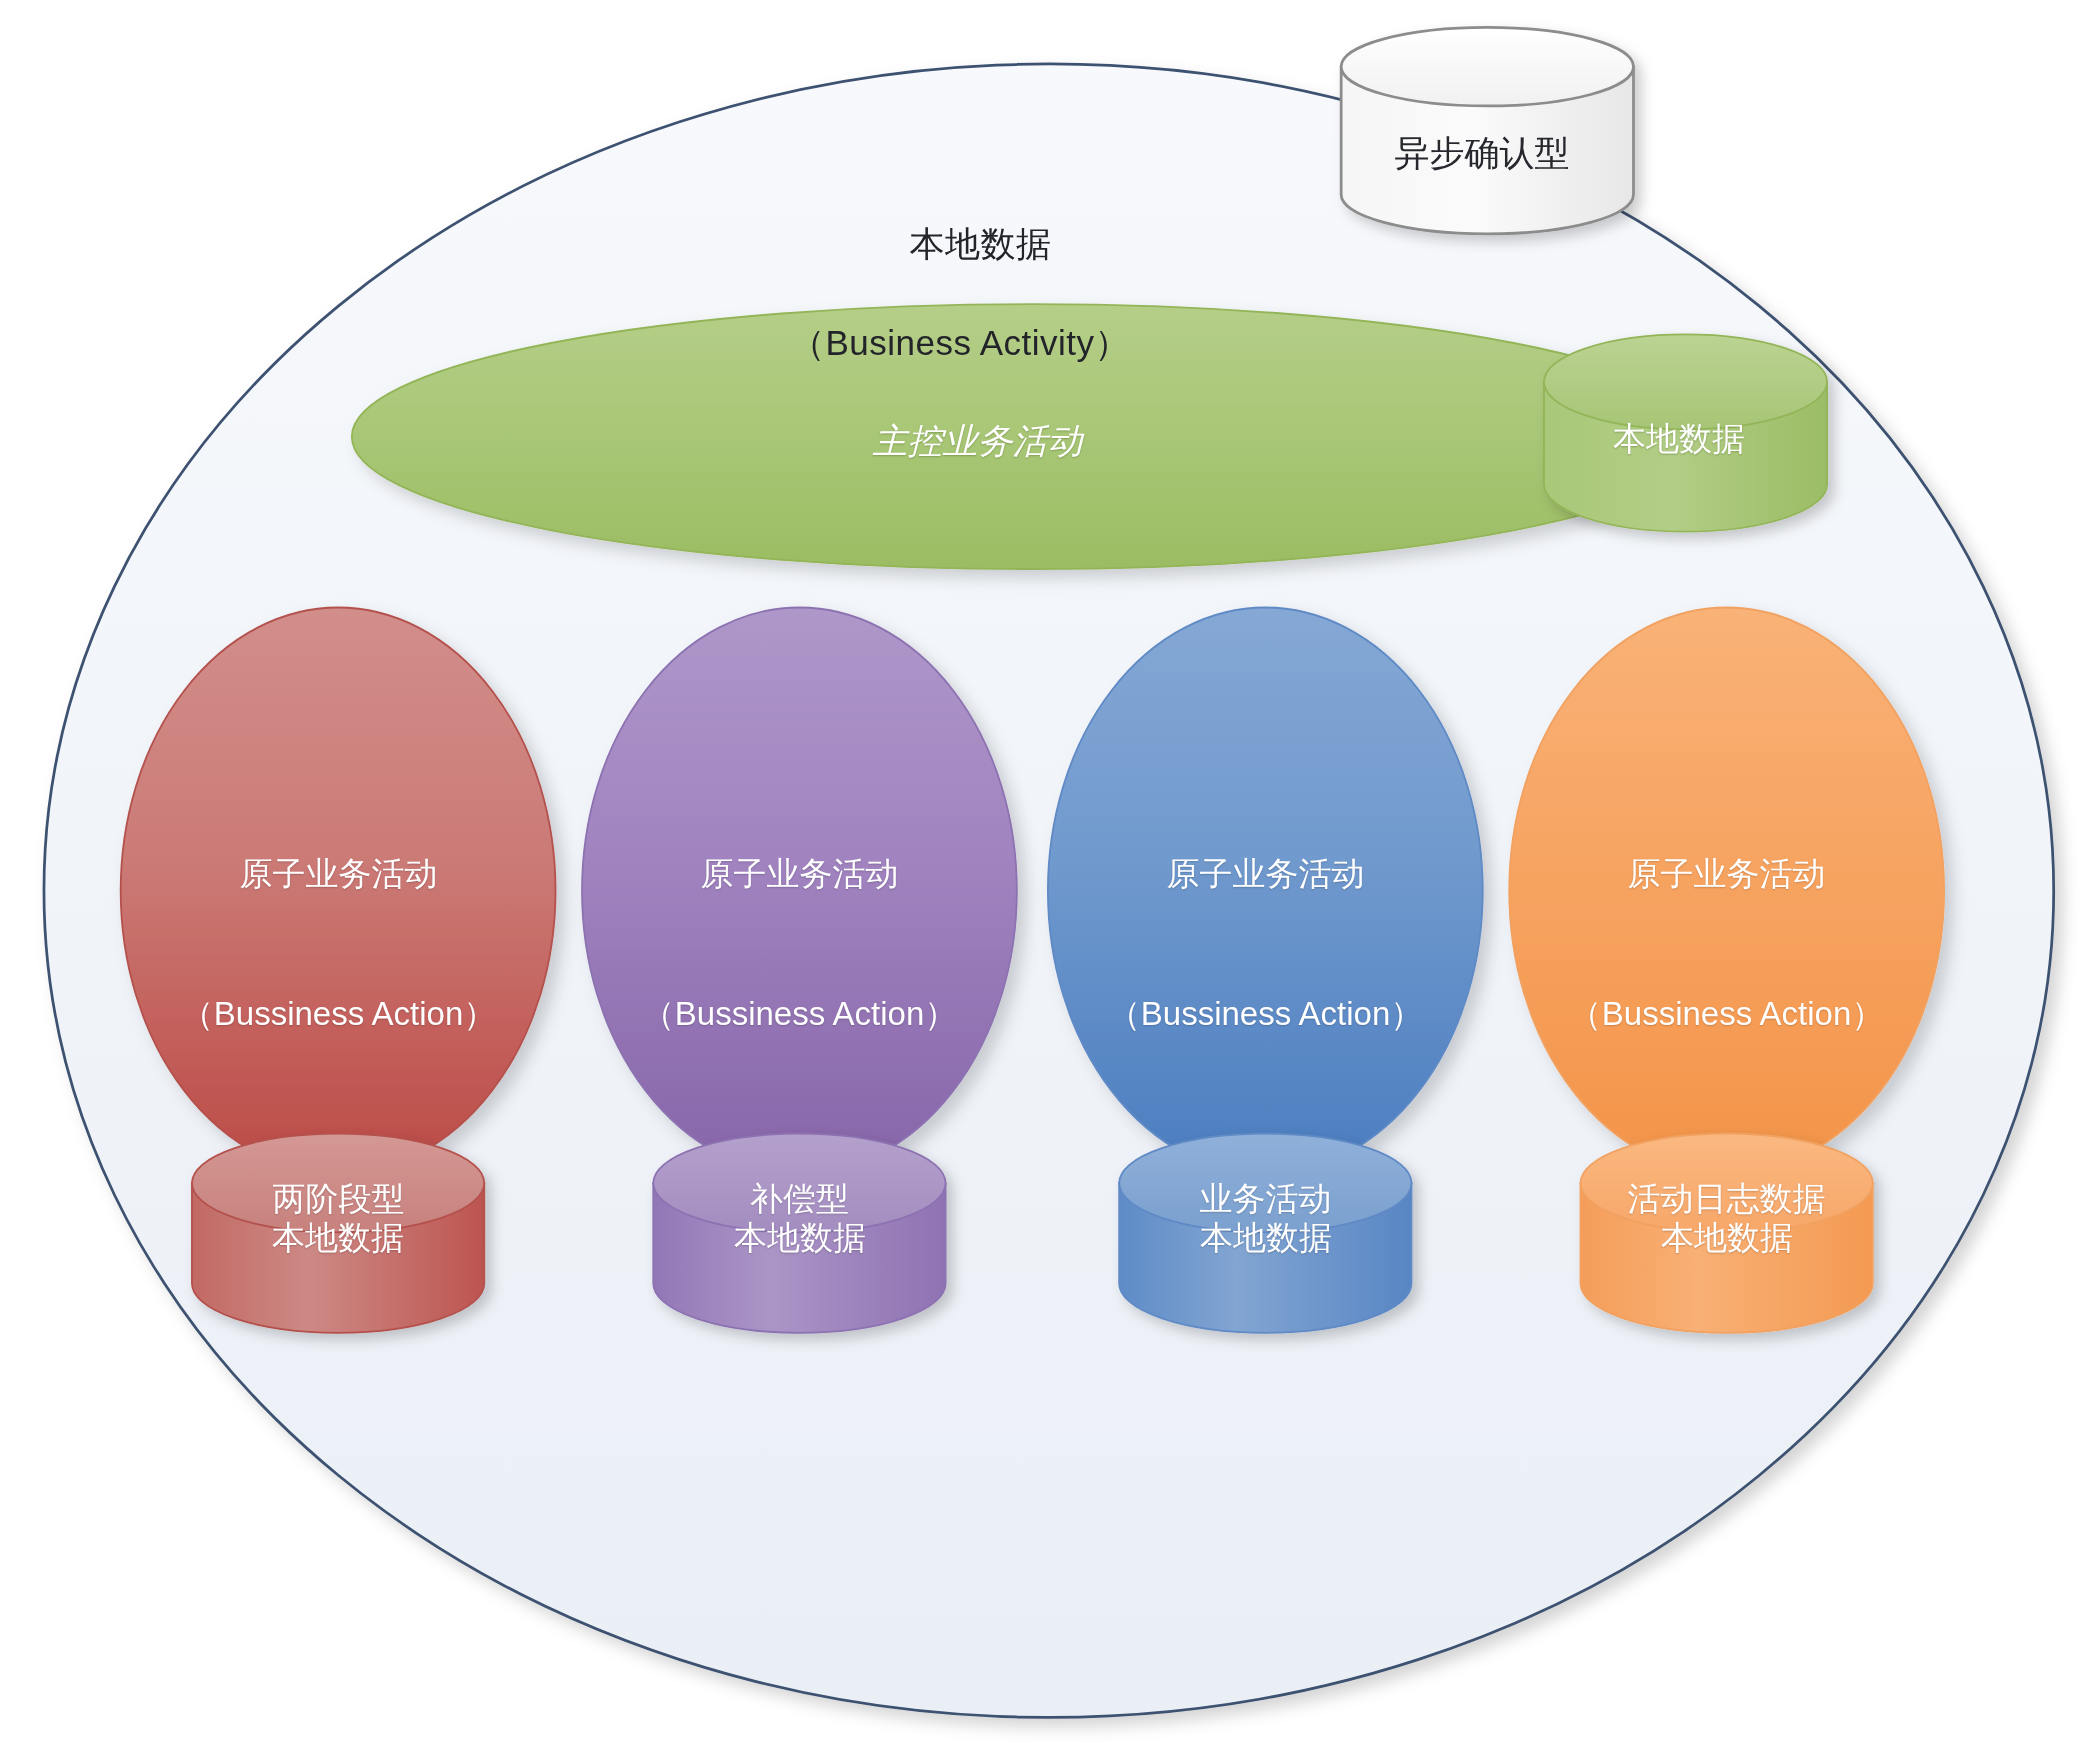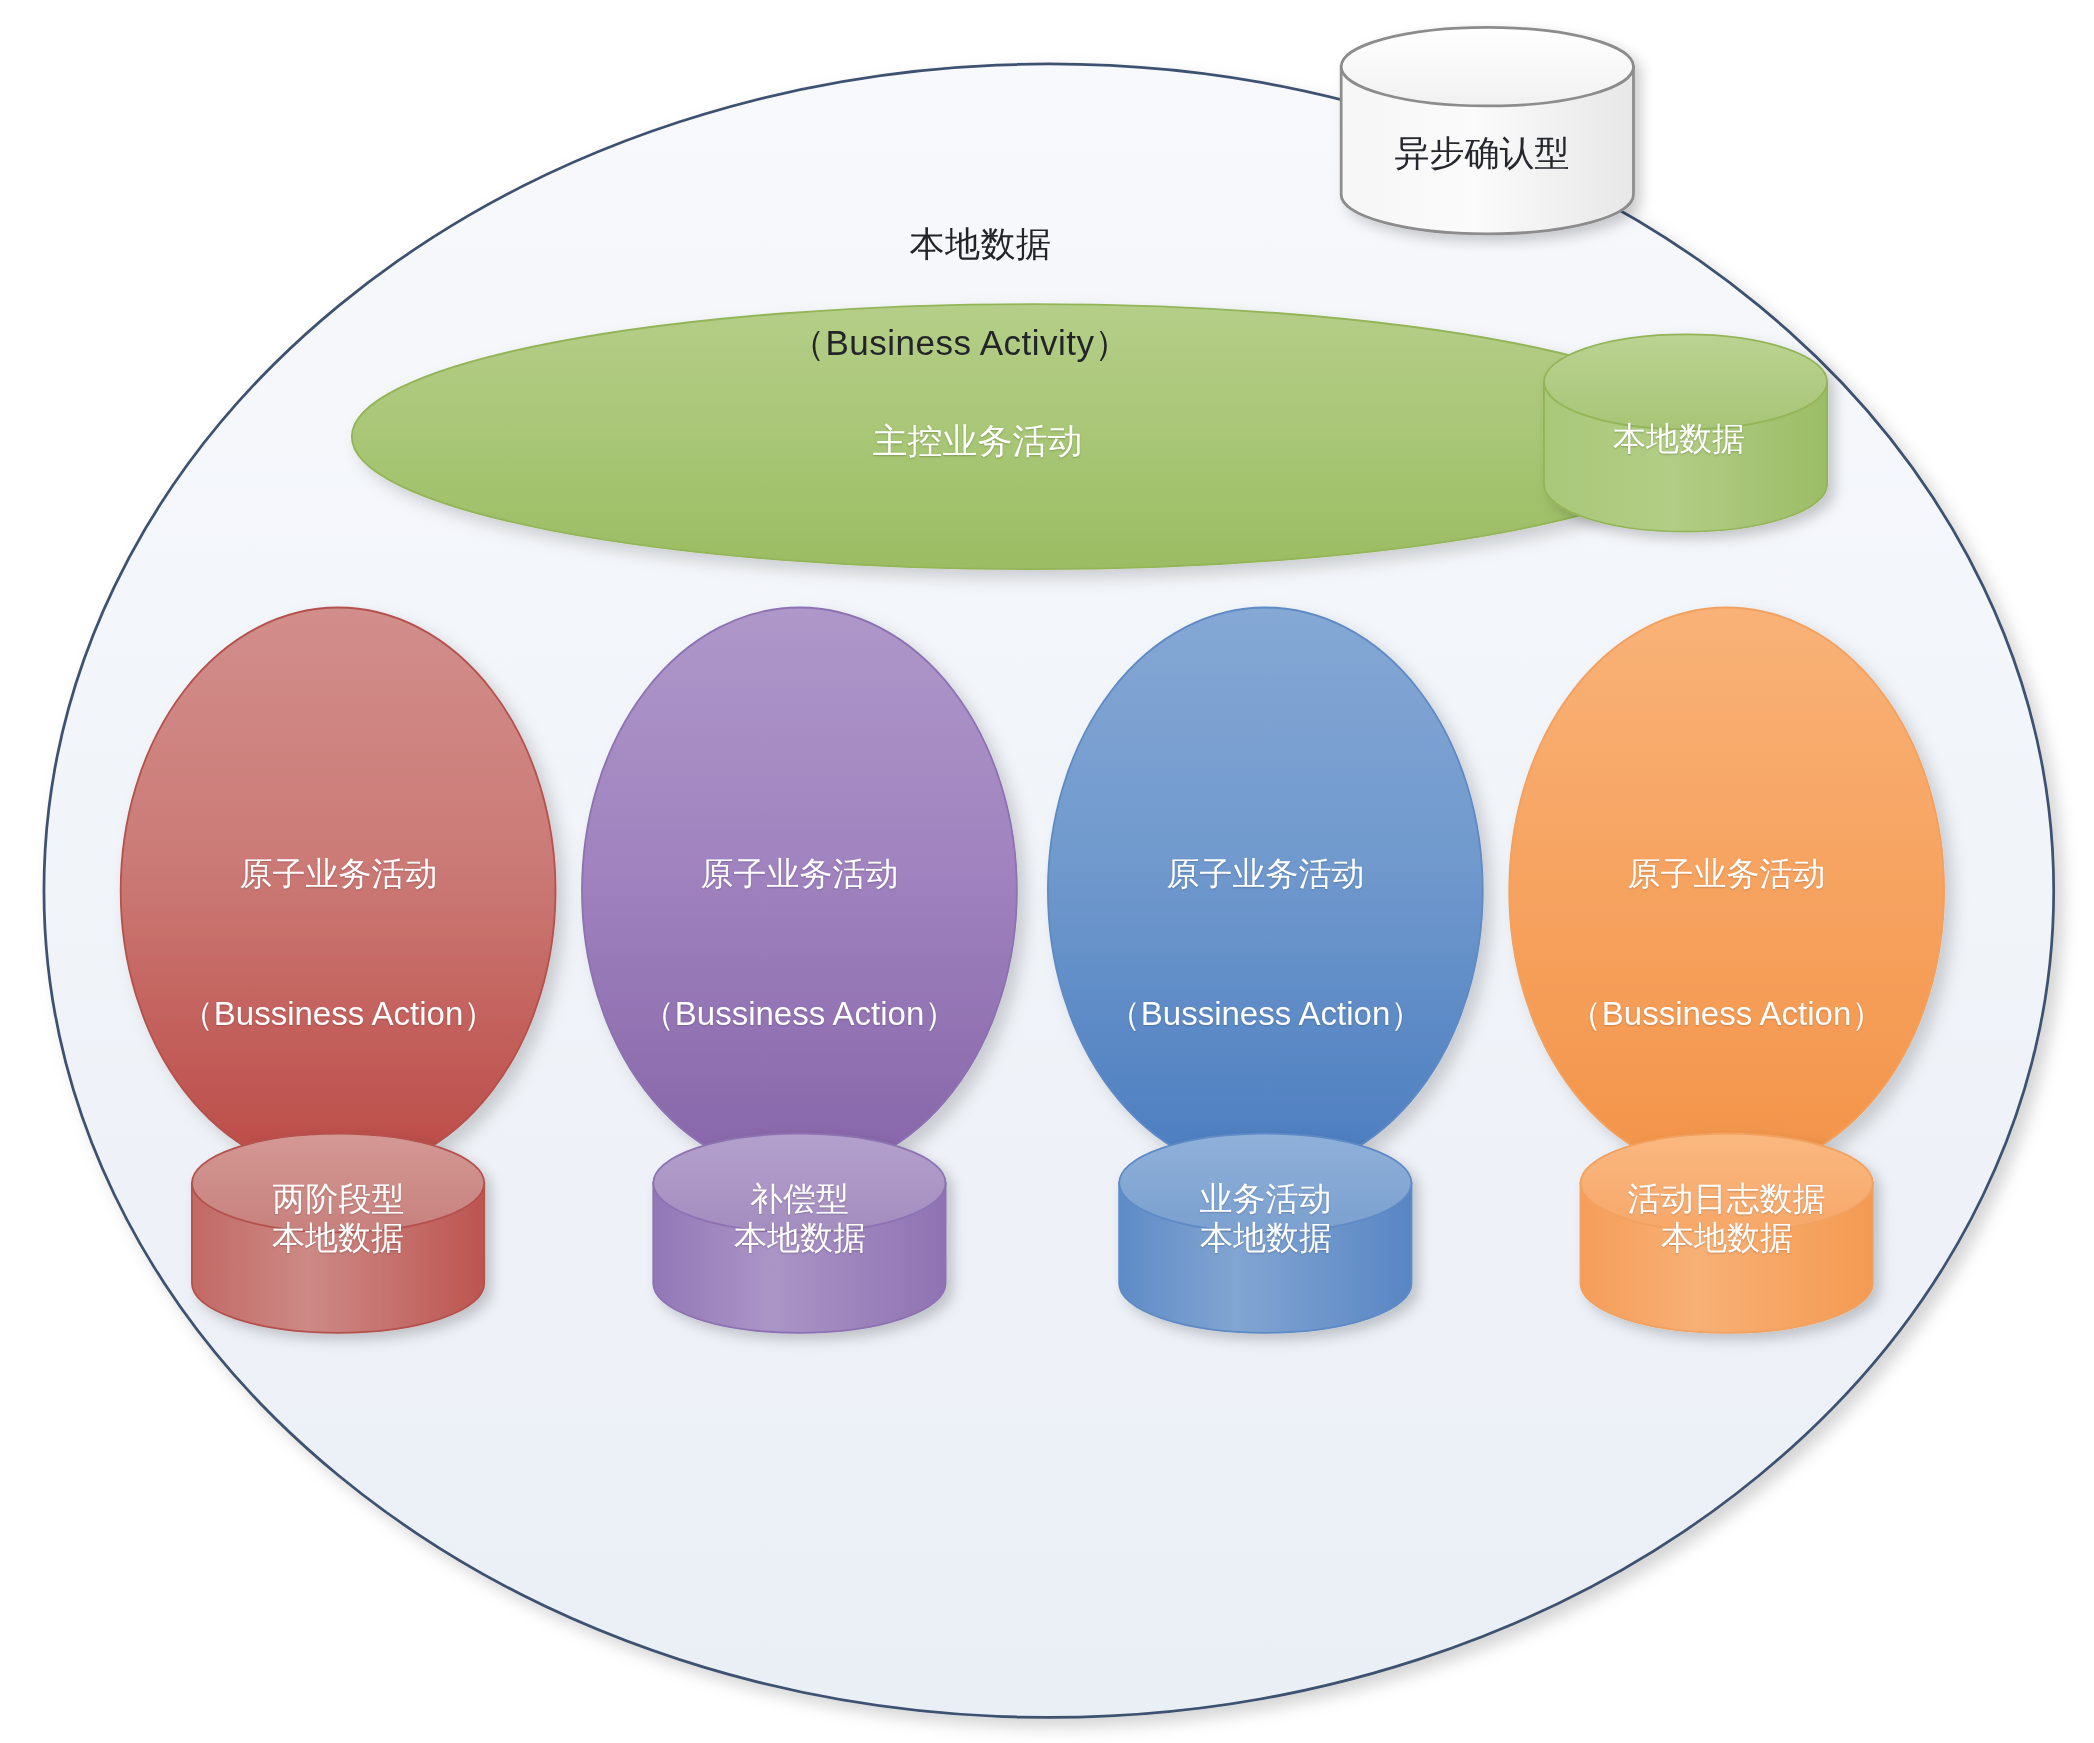--- a/index.html
+++ b/index.html
@@ -45,20 +45,21 @@
     color: #26282e;
     font-size: 35px;
   }
 
   
   #master-label {
     left: 822px; top: 416px; width: 311px;
     color: #ffffff;
     font-size: 35px;
     text-shadow: 0 0.9px 1.8px rgba(60,80,30,0.35);
+    font-style: italic;
   }
   
   #master-db-label {
     left: 1542px; top: 416px; width: 274px;
     color: #ffffff;
     font-size: 33px;
     text-shadow: 0 0.9px 1.8px rgba(60,80,30,0.35);
   }
 
   

